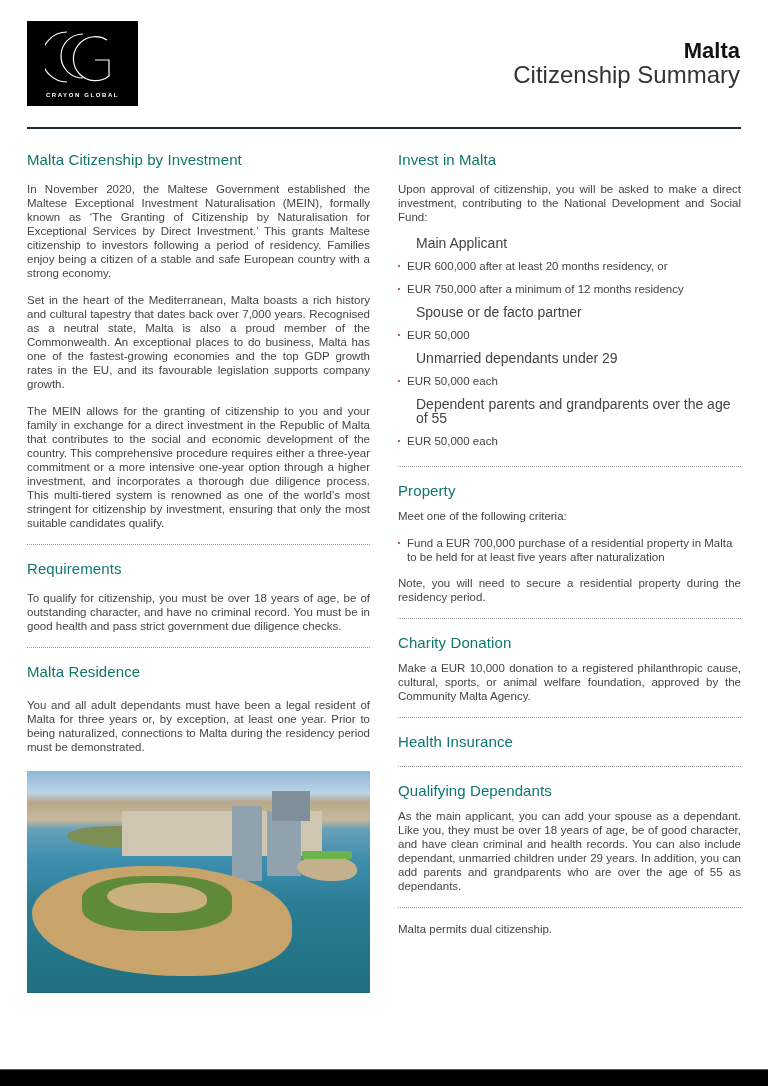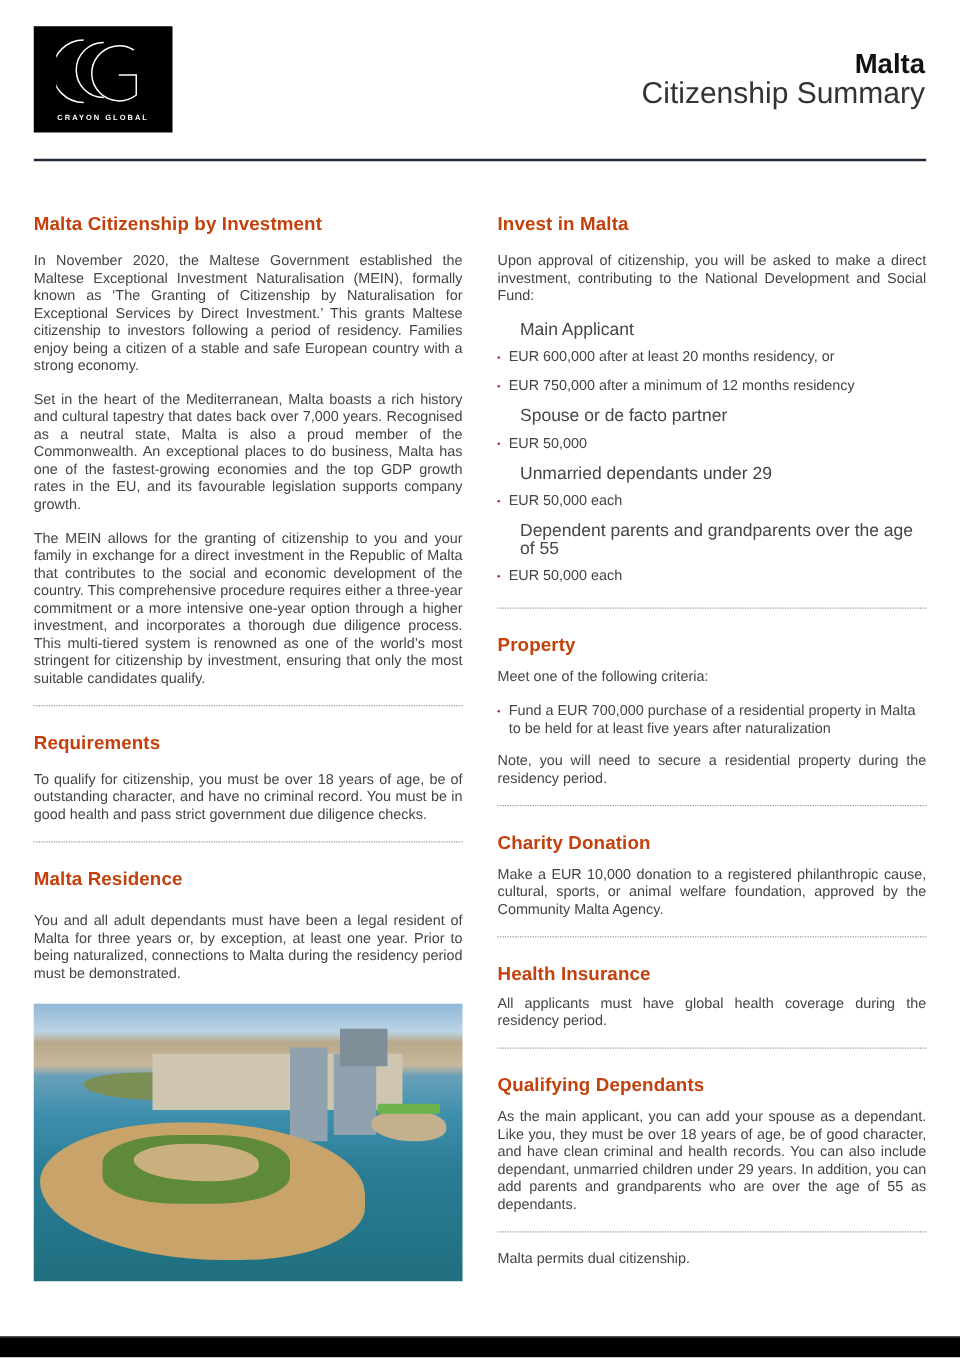--- a/index.html
+++ b/index.html
@@ -13,21 +13,21 @@
   .title-block { position: absolute; right: 28px; top: 38px; text-align: right; margin-left: 45px; }
   .title-main { font-size: 22px; font-weight: bold; color: #111; line-height: 26px; }
   .title-sub { font-size: 24px; color: #333; line-height: 22px; font-weight: normal; }
 
   .header-rule { position: absolute; left: 27px; right: 27px; top: 127px; height: 2px; background: #1f2a36; }
 
   .col { position: absolute; top: 150px; width: 343px; }
   .col-left { left: 27px; }
   .col-right { left: 398px; }
 
-  h2 { font-size: 15px; font-weight: bold; color: #c2410c; line-height: 20px; margin-bottom: 12px; letter-spacing: 0.1px; margin-top: 20px; }
+  h2 { font-size: 15px; font-weight: normal; color: #0f766e; line-height: 20px; margin-bottom: 12px; letter-spacing: 0.1px; }
   p { font-size: 11.5px; line-height: 14px; color: #444; text-align: justify; }
   .para-gap { margin-bottom: 13px; }
   .dotted { border-top: 1px dotted #9a9a9a; margin: 14px 0 14px 0; height: 0; }
 
   .label { font-size: 14px; line-height: 14px; color: #444; margin: 8px 0 9px 18px; }
   ul { list-style: none; }
   li { font-size: 11.5px; line-height: 14px; color: #444; position: relative; padding-left: 9px; margin-bottom: 9px; }
   li::before { content: ""; position: absolute; left: 0; top: 6px; width: 2px; height: 2px; background: #9b2c35; border-radius: 1px; }
 
   .photo { width: 343px; height: 222px; margin-top: 17px; position: relative; overflow: hidden;
@@ -121,21 +121,20 @@
     <p style="margin-top:12px;">Note, you will need to secure a residential property during the residency period.</p>
   </section>
   <div class="dotted"></div>
   <section>
     <h2 style="margin-bottom:8px;">Charity Donation</h2>
     <p>Make a EUR 10,000 donation to a registered philanthropic cause, cultural, sports, or animal welfare foundation, approved by the Community Malta Agency.</p>
   </section>
   <div class="dotted"></div>
   <section>
     <h2 style="margin-bottom:6px;">Health Insurance</h2>
-    <p>All applicants must have global health coverage during the residency period.</p>
   </section>
   <div class="dotted"></div>
   <section>
     <h2 style="margin-bottom:8px;">Qualifying Dependants</h2>
     <p>As the main applicant, you can add your spouse as a dependant. Like you, they must be over 18 years of age, be of good character, and have clean criminal and health records. You can also include dependant, unmarried children under 29 years. In addition, you can add parents and grandparents who are over the age of 55 as dependants.</p>
   </section>
   <div class="dotted"></div>
   <section>
     <p>Malta permits dual citizenship.</p>
   </section>

